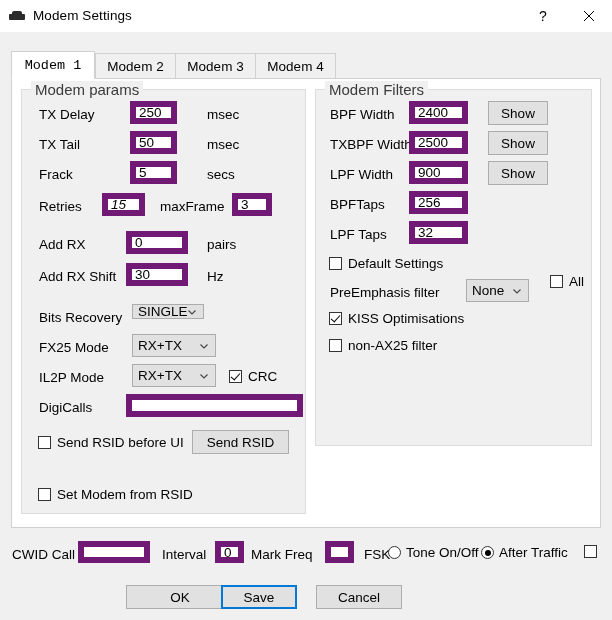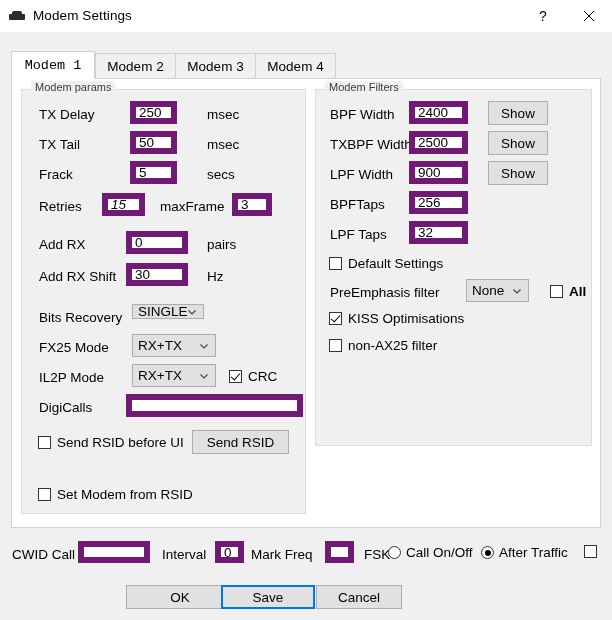--- a/index.html
+++ b/index.html
@@ -123,21 +123,21 @@
     box-sizing: border-box;
     border: 1px solid #dcdcdc;
     background: #f0f0f0;
   }
   .groupbox > .gb-title {
     position: absolute;
     top: -9px;
     left: 9px;
     background: #f0f0f0;
     padding: 0 4px;
-    font-size: 11px;
+    font-size: 15px;
     color: #3b3b3b;
     white-space: nowrap;
   }
   #group-params {
     left: 9px; top: 10px; width: 285px; height: 425px;
   }
   #group-filters {
     left: 303px; top: 10px; width: 277px; height: 357px;
   }
 
@@ -440,21 +440,21 @@
 
     <div class="lbl" style="left:14px; top:194px;">PreEmphasis filter</div>
     <div class="combo" style="left:150px; top:189px; width:63px; height:23px;">
       <span>None</span>
       <span class="arrow">
         <svg width="8" height="5" viewBox="0 0 8 5">
             <path d="M0.5 0.5 L4 4 L7.5 0.5" fill="none" stroke="#444" stroke-width="1.1"></path>
           </svg>
       </span>
     </div>
-    <div class="cbwrap" style="left:234px; top:194px;font-weight:bold;">
+    <div class="cbwrap" style="left:234px; top:184px;">
       <span class="cbox"></span>
       <span class="cbtext">All</span>
     </div>
 
     <div class="cbwrap" style="left:13px; top:221px;">
       <span class="cbox checked"></span>
       <span class="cbtext">KISS Optimisations</span>
     </div>
 
     <div class="cbwrap" style="left:13px; top:248px;">
@@ -471,32 +471,32 @@
 
   <div class="lbl" style="left:162px; top:11px;">Interval</div>
   <input class="txt" style="left: 215px; top: 6px; width: 29px; height: 22px;" value="0">
 
   <div class="lbl" style="left:251px; top:11px;">Mark Freq</div>
   <input class="txt" style="left: 325px; top: 6px; width: 29px; height: 22px;" value="">
 
   <div class="lbl" style="left:364px; top:11px;">FSK</div>
   <div class="rbwrap" style="left:388px; top:10px;">
     <span class="rbox"></span>
-    <span class="rbtext">Call On/Off</span>
+    <span class="rbtext">Tone On/Off</span>
   </div>
   <div class="rbwrap" style="left:481px; top:10px;">
     <span class="rbox checked"></span>
     <span class="rbtext">After Traffic</span>
   </div>
   <div class="cbwrap" style="left:584px; top:10px;">
     <span class="cbox"></span>
   </div>
 
   <div class="dlgbtn" style="left:126px; top:50px; width:108px;">
     <span>OK</span>
   </div>
-  <div class="dlgbtn default" style="left:221px; top:50px; width:94px;">
+  <div class="dlgbtn default" style="left:221px; top:50px; width:76px;">
     <span>Save</span>
   </div>
   <div class="dlgbtn" style="left:316px; top:50px; width:86px;">
     <span>Cancel</span>
   </div>
 </div>
 
 </body></html>

